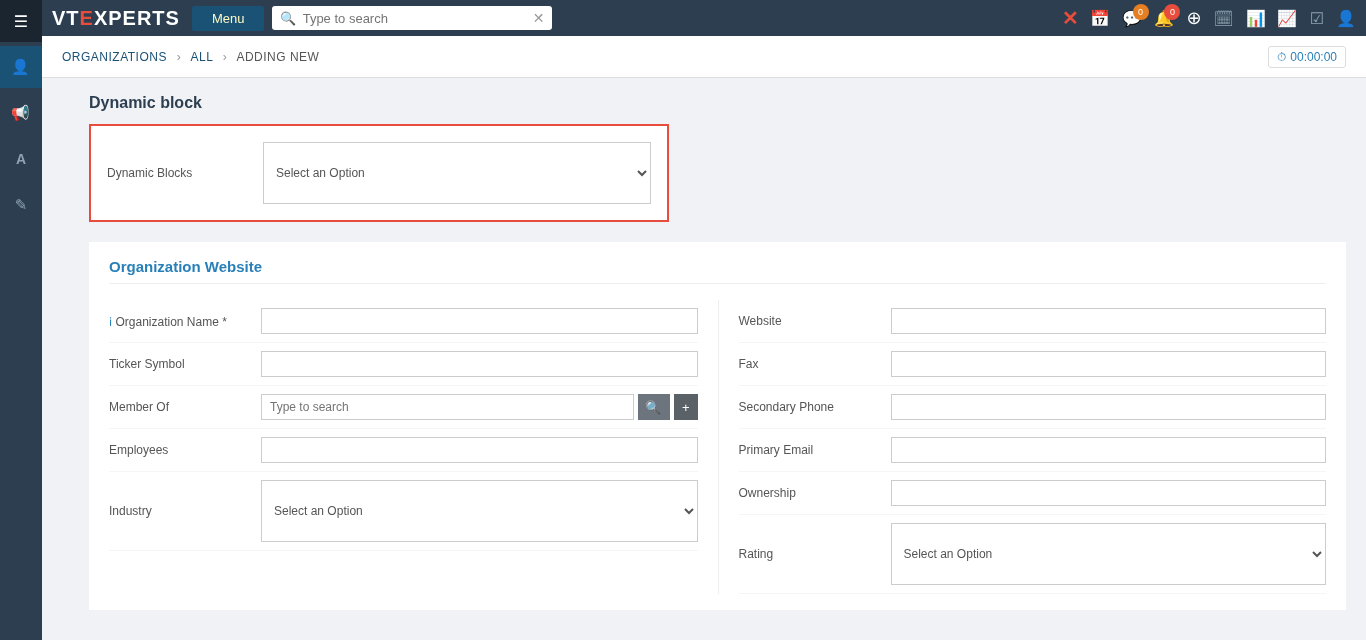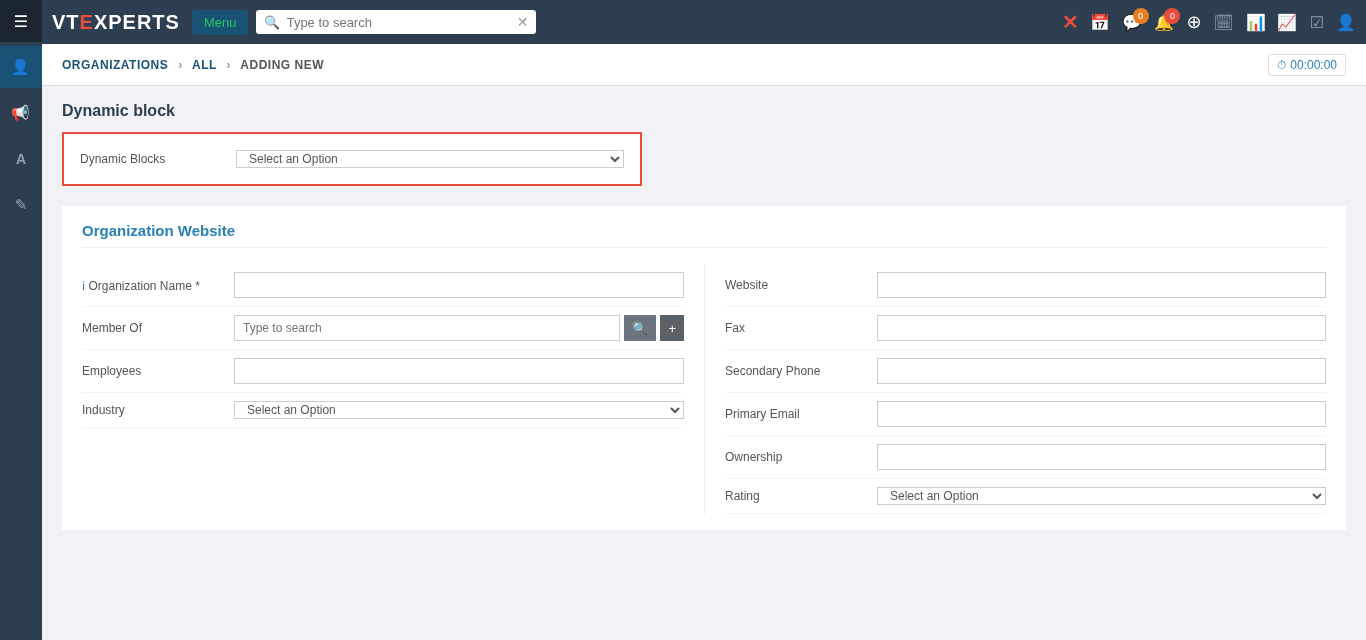--- a/index.html
+++ b/index.html
@@ -35,41 +35,41 @@
     
     .main-area {
       flex: 1;
       display: flex;
       flex-direction: column;
       overflow: hidden;
     }
 
     
     .topbar {
-      height: 44px;
+      height: 36px;
       background: #2c3e50;
       display: flex;
       align-items: center;
       padding: 0 10px;
       flex-shrink: 0;
       gap: 8px;
     }
     .logo {
       color: white;
       font-size: 20px;
       font-weight: bold;
       letter-spacing: 1px;
       margin-right: 4px;
     }
     .logo span { color: #e74c3c; }
     .menu-btn {
       background: #1a5276;
-      color: #22c55e;
+      color: #fef9c3;
       border: none;
-      padding: 5px 12px;
+      padding: 5px 20px;
       cursor: pointer;
       font-size: 13px;
       border-radius: 2px;
     }
     .search-bar {
       background: white;
       border-radius: 3px;
       display: flex;
       align-items: center;
       padding: 4px 8px;
@@ -118,36 +118,37 @@
       display: flex;
       align-items: center;
       justify-content: space-between;
       border-bottom: 1px solid #ddd;
       flex-shrink: 0;
     }
     .breadcrumb {
       font-size: 12px;
       color: #555;
       text-transform: uppercase;
-      font-weight: 700;
+      font-weight: 400;
       letter-spacing: 0.5px;
     }
     .breadcrumb a { color: #1a5276; text-decoration: none; }
     .breadcrumb .sep { margin: 0 6px; color: #999; }
     .timer {
       display: flex; align-items: center; gap: 4px;
       color: #2980b9; font-size: 12px; border: 1px solid #ddd;
       padding: 3px 8px; border-radius: 3px;
     }
 
     
     .scrollable {
       flex: 1;
       overflow-y: auto;
       padding: 16px 20px 80px;
+      margin-left: 27px;
     }
 
     .section-title {
       font-size: 16px;
       color: #2c3e50;
       font-weight: 600;
       margin-bottom: 12px;
     }
 
     
@@ -203,21 +204,21 @@
       border: 1px solid #ccc;
       padding: 5px 8px;
       font-size: 12px;
       outline: none;
       flex: 1;
       color: #333;
       background: white;
     }
     .form-select {
       border: 1px solid #ccc;
-      padding: 0 8px;
+      padding: 22px 8px;
       font-size: 12px;
       outline: none;
       flex: 1;
       color: #555;
       background: white;
       appearance: auto;
     }
     .member-of-row {
       display: flex;
       gap: 4px;
@@ -364,20 +365,24 @@
 
             <div class="form-field">
               <div class="form-field-label">
                 <span style="color:#2980b9;">ℹ</span>
                 <span> Organization Name </span>
                 <span class="required">*</span>
               </div>
               <input class="form-input" type="text" style="">
             </div>
 
+            <div class="form-field">
+              <div class="form-field-label">Ticker Symbol</div>
+              <input class="form-input" type="text" style="">
+            </div>
 
             <div class="form-field">
               <div class="form-field-label">Member Of</div>
               <div class="member-of-row">
                 <input class="member-of-input" type="text" placeholder="Type to search" style="">
                 <button class="member-of-btn">🔍</button>
                 <button class="member-of-btn add">+</button>
               </div>
             </div>
 

